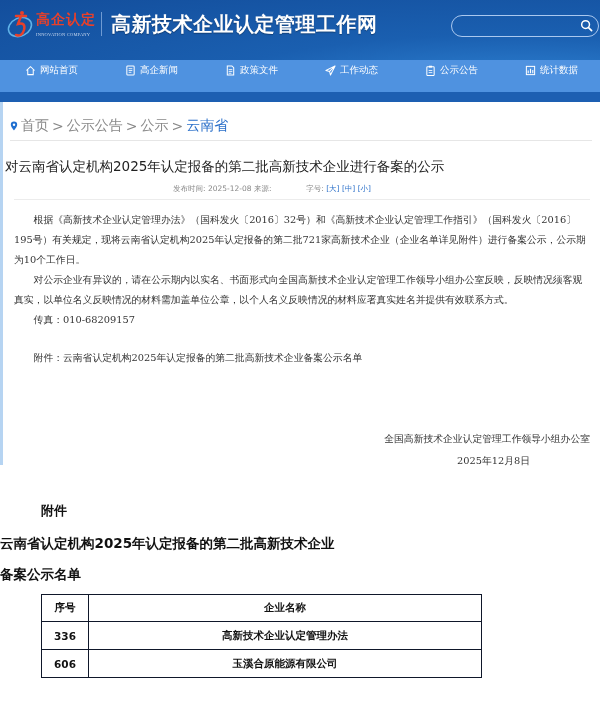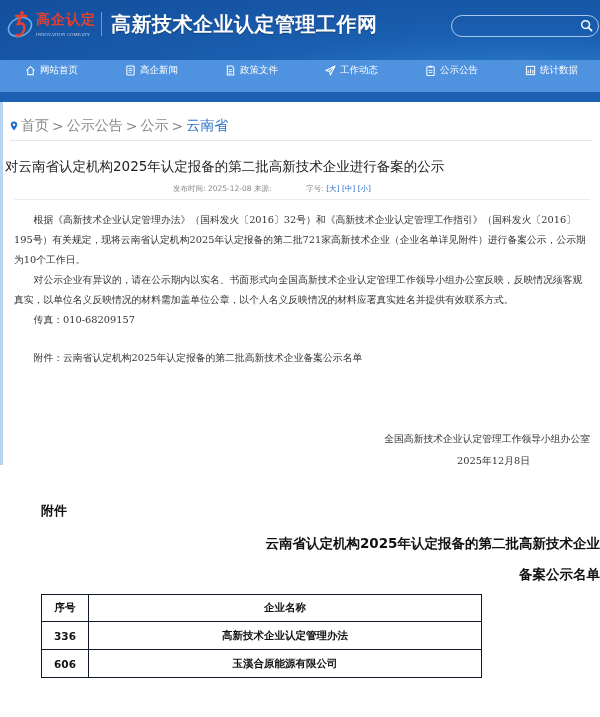--- a/index.html
+++ b/index.html
@@ -26,21 +26,21 @@
   .article-title { position: absolute; left: 5px; width: 600px; top: 158px; text-align: left; font-size: 13.5px; color: #222; font-weight: 500; }
   .meta { position: absolute; left: 0; width: 544px; top: 184px; text-align: center; font-size: 7.5px; color: #888; }
   .meta .sizes { color: #2a6fc9; }
   .hr2 { position: absolute; left: 14px; top: 199px; width: 576px; height: 1px; background: #ececec; }
   .body-text { position: absolute; left: 14px; top: 210px; width: 576px; font-family: "DejaVu Serif", serif; font-size: 9.8px; color: #333; line-height: 20px; }
   .body-text p { text-indent: 2em; }
   .body-text p.gap { margin-top: 12px; }
   .sign { position: absolute; right: 10px; top: 428px; width: 260px; text-align: right; font-family: "DejaVu Serif", serif; font-size: 9.8px; color: #333; line-height: 22px; }
   .sign .date { padding-right: 60px; }
   .attach-label { position: absolute; left: 41px; top: 502px; font-size: 13px; font-weight: bold; color: #111; }
-  .attach-title { position: absolute; left: 0; width: 600px; text-align: right; font-size: 13.5px; font-weight: bold; color: #111; }
+  .attach-title { position: absolute; left: 0; width: 600px; text-align: left; font-size: 13.5px; font-weight: bold; color: #111; }
   table.list { position: absolute; left: 41px; top: 594px; width: 441px; border-collapse: collapse; font-size: 10.5px; font-weight: bold; color: #111; }
   table.list td, table.list th { border: 1px solid #0f172a; height: 28px; text-align: center; }
   table.list th { font-weight: bold; height: 27px; }
   table.list td.idx, table.list th.idx { width: 47px; }
 </style>
 </head>
 <body>
 
 <div class="header">
   <div class="logo">

